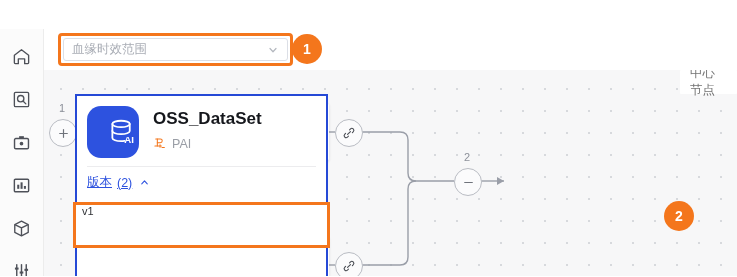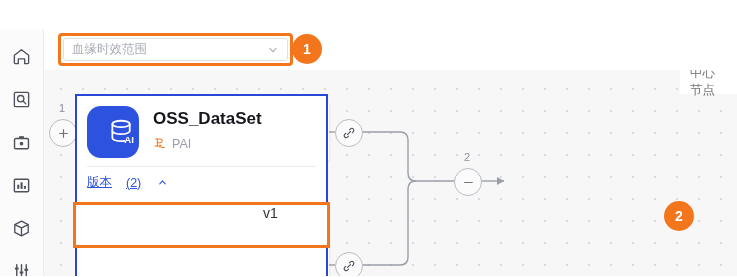--- a/index.html
+++ b/index.html
@@ -122,32 +122,32 @@
   #ds-head{display:flex;align-items:flex-start;padding:10px 10px 8px 10px;box-sizing:border-box;}
   #ds-ico{
     width:52px;height:52px;background:#2d52df;border-radius:14px;flex:none;
     display:flex;align-items:center;justify-content:flex-end;
   }
   #ds-meta{padding-left:14px;display:flex;flex-direction:column;gap:8px;padding-top:3px;}
   #ds-title{font-size:17px;font-weight:bold;color:#15171c;}
   #ds-sub{display:flex;gap:6px;font-size:12.5px;color:#9a9ea6;}
   #ds-div{height:1px;background:#ececee;margin:0 10px;}
   #ds-ver{
-    display:flex;align-items:center;gap:14px;padding:7px 10px 8px 10px;
+    display:flex;align-items:center;gap:5px;padding:7px 10px 8px 10px;
     font-size:12.5px;color:#2d52df;cursor:pointer;text-decoration:underline;
   }
   #ds-ver .cnt{color:#2d52df;}
 
   #ver-box{
     position:absolute;left:29px;top:132px;width:257px;height:46px;
     border:3px solid #f4761c;box-sizing:border-box;background:#fff;
   }
   .ver-row{
-    display:flex;align-items:flex-end;height:20px;padding:0 8px 0 6px;
-    box-sizing:border-box;font-size:14px;color:#303236;cursor:pointer;flex-direction:column;
+    display:flex;align-items:flex-start;height:20px;padding:0 8px 0 6px;
+    box-sizing:border-box;font-size:11px;color:#303236;cursor:pointer;flex-direction:column;
   }
   .ver-row .v{width:56px;flex:none;}
   .ver-row .d{margin-left:auto;white-space:nowrap;letter-spacing:.1px;}
 </style>
 </head>
 <body>
 
 <div id="app">
 
   <div id="rail">

